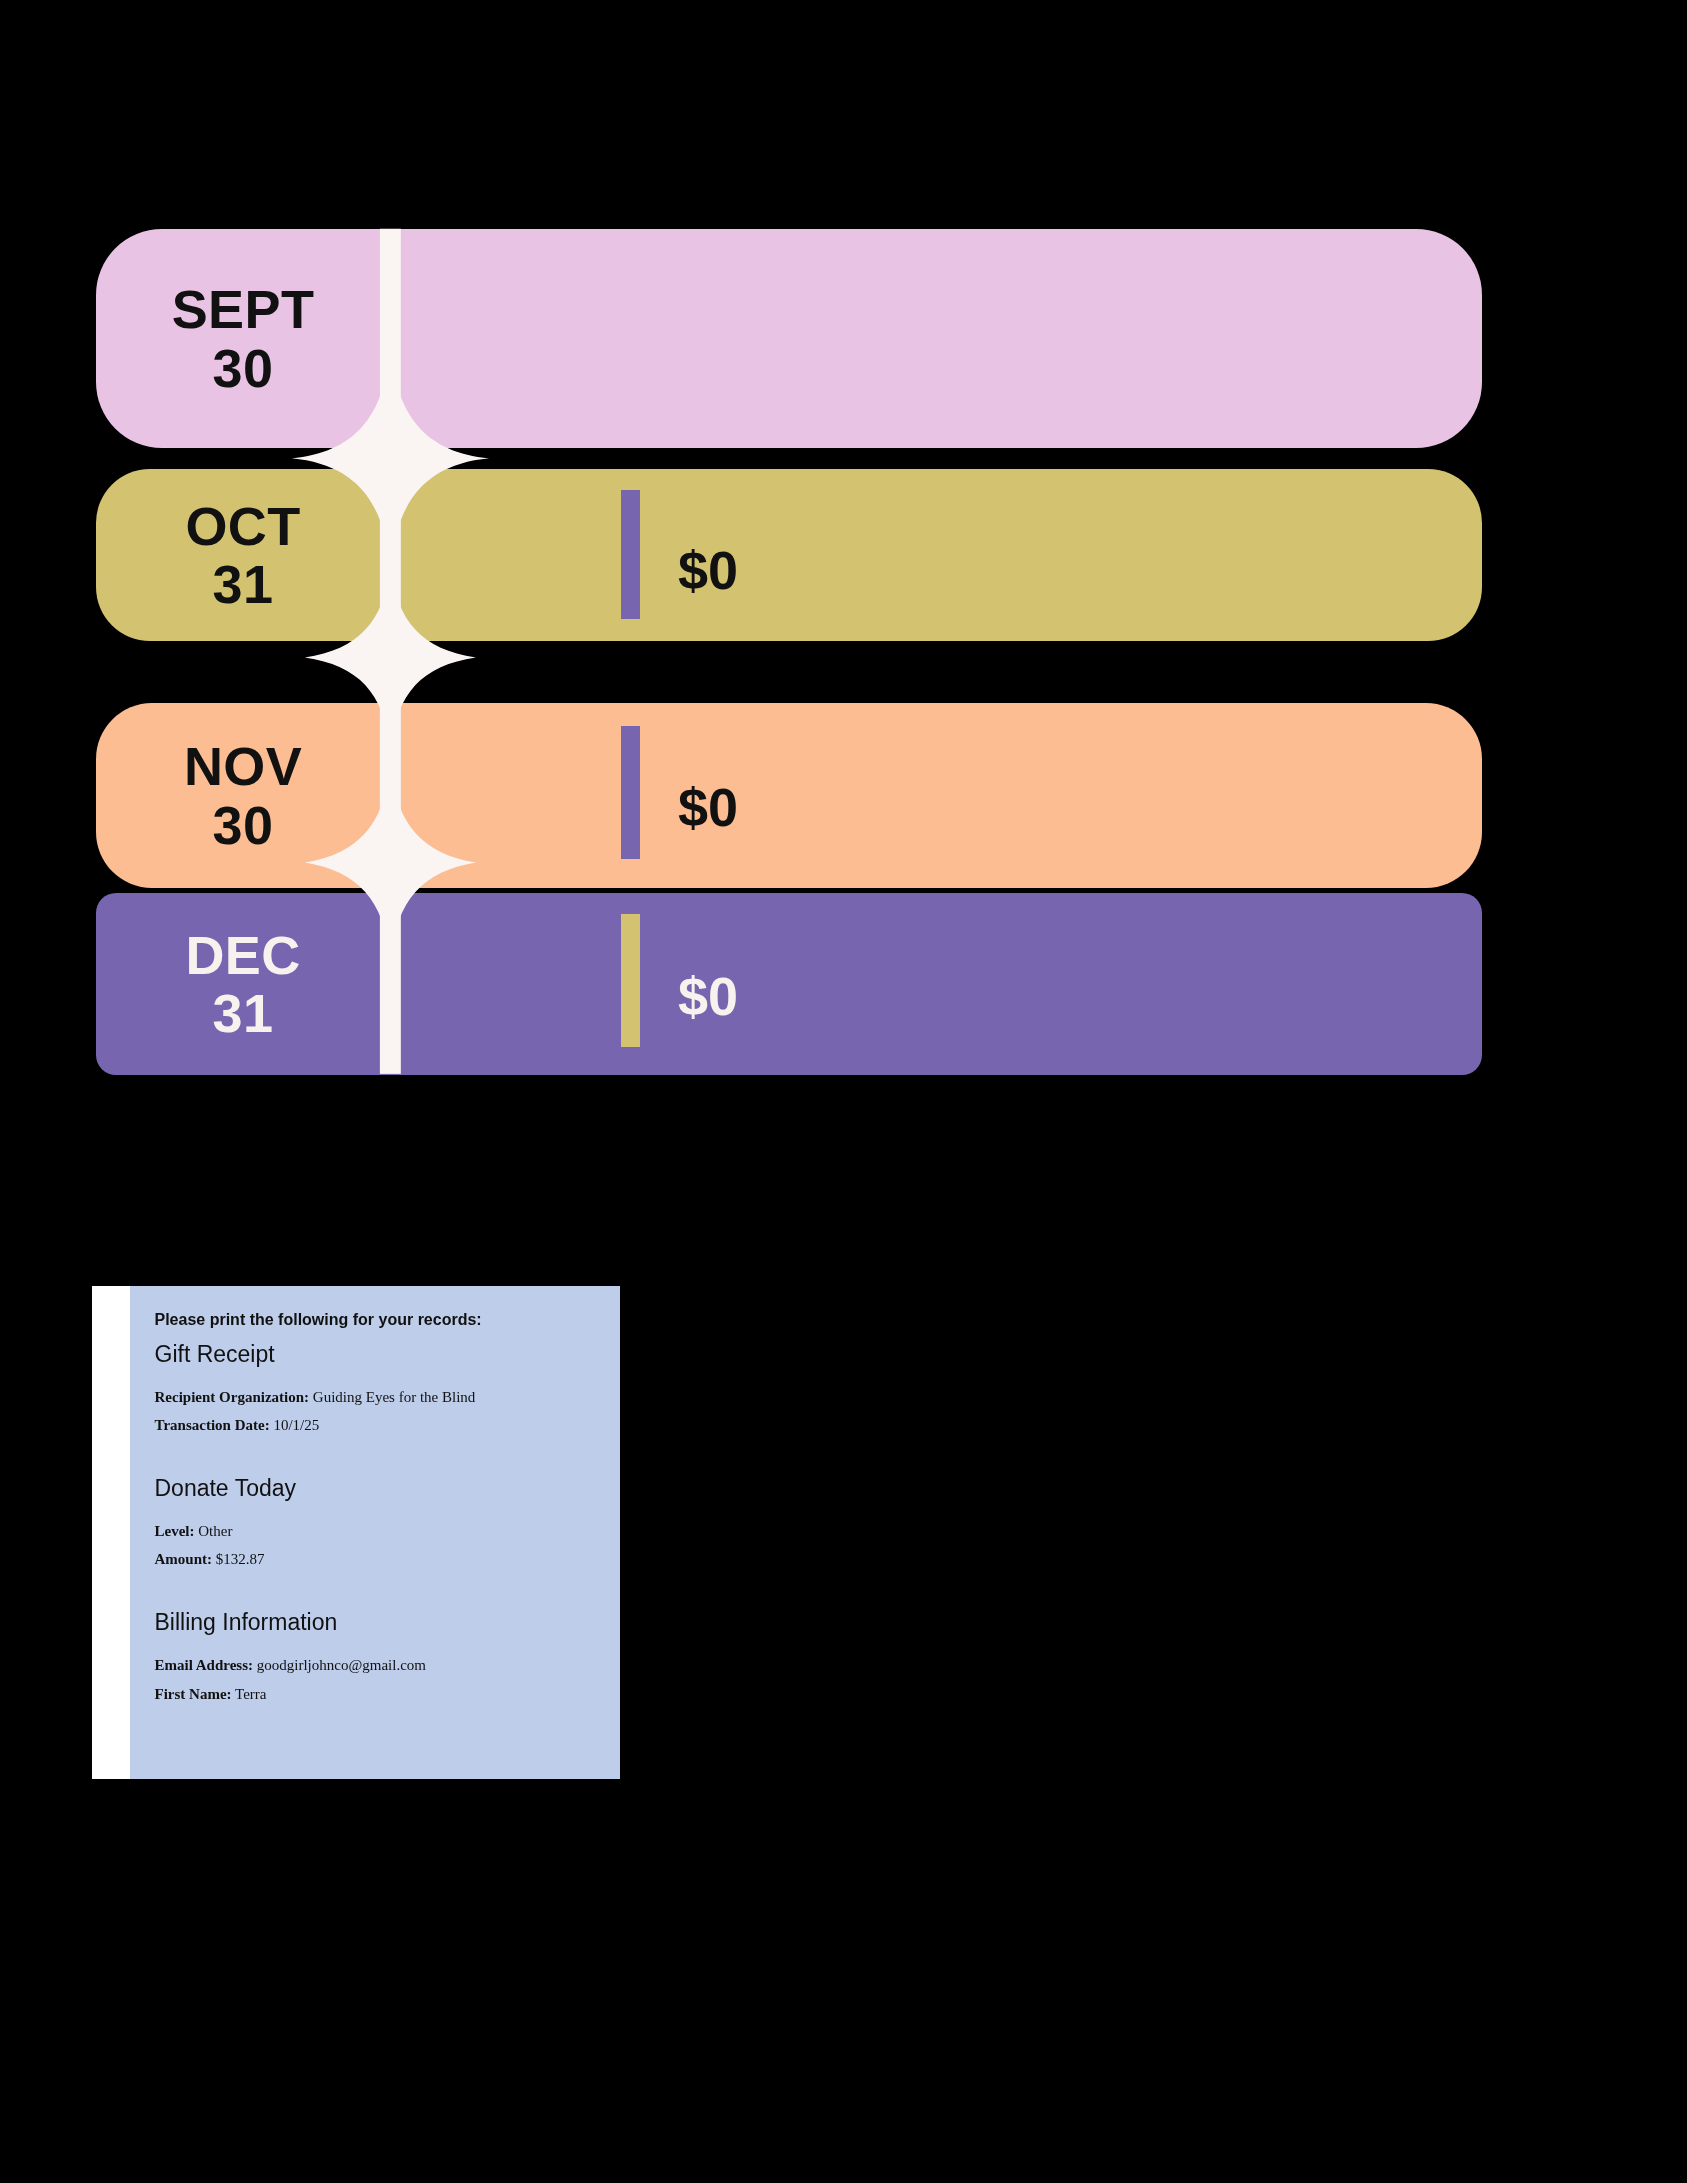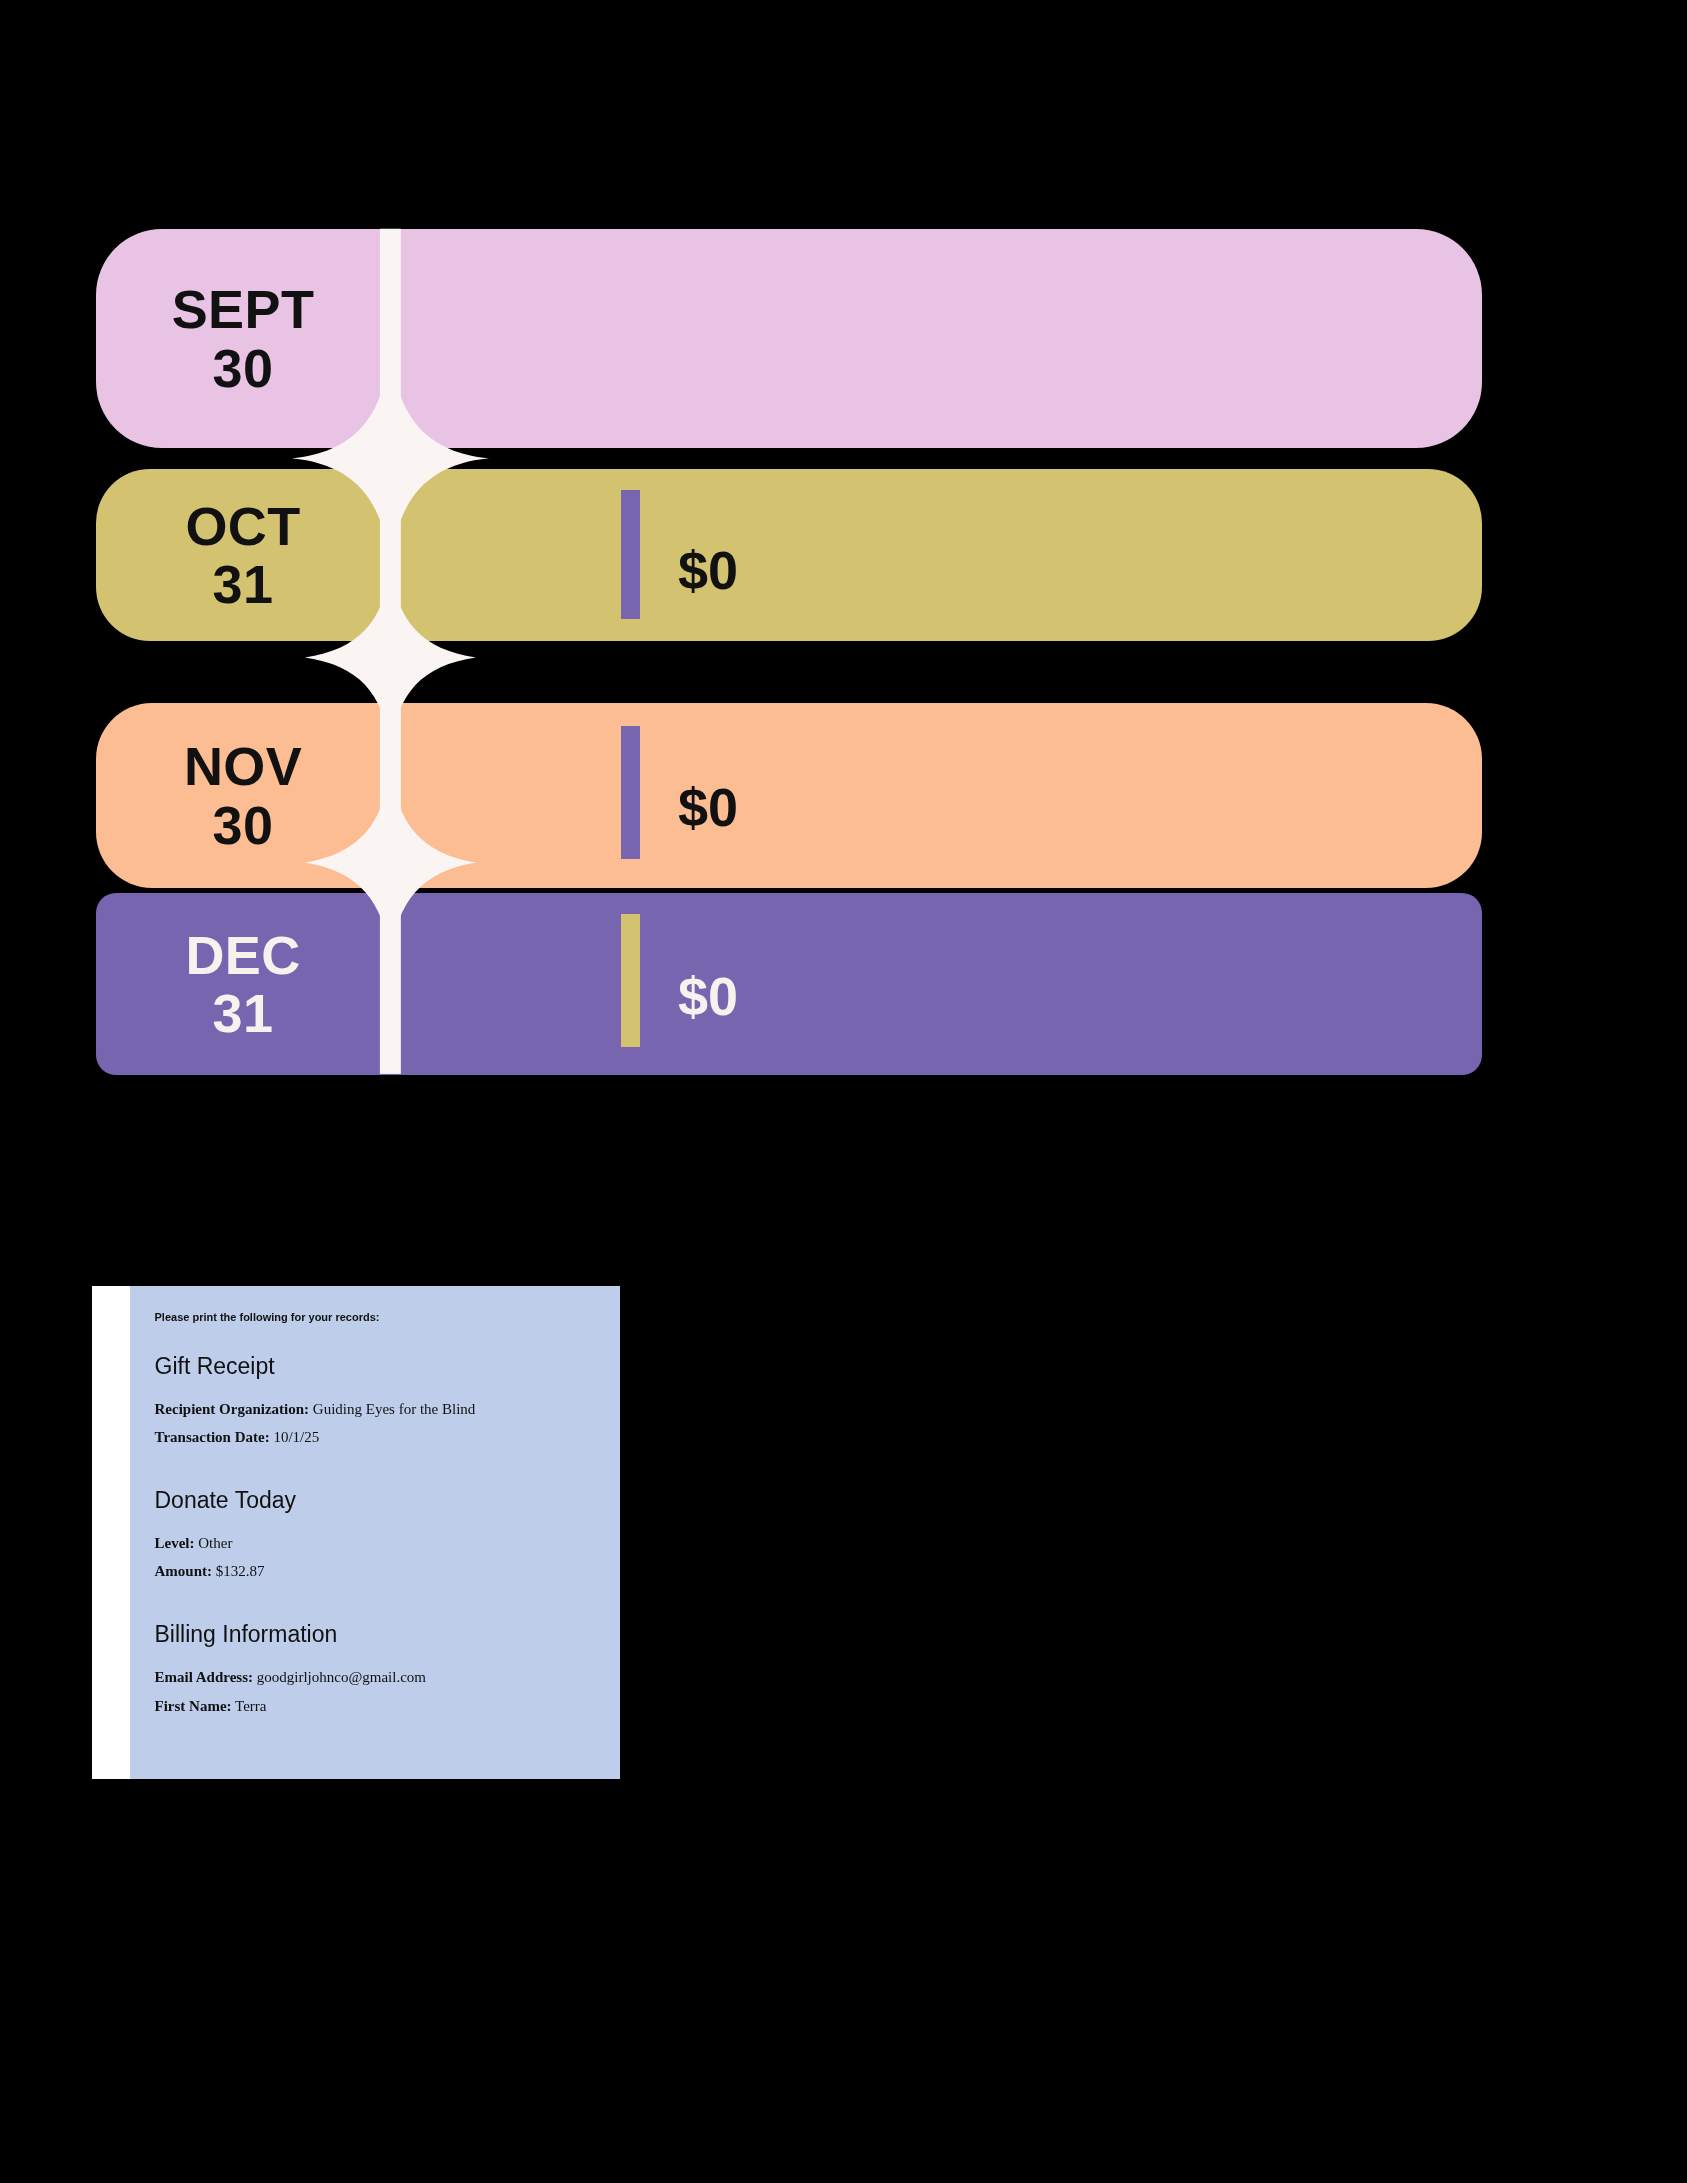--- a/index.html
+++ b/index.html
@@ -27,21 +27,21 @@
   .amt{position:absolute;font-weight:700;font-size:54px;white-space:nowrap;}
 
   
   #divider{position:absolute;left:0;top:0;width:1687px;height:1135px;pointer-events:none;}
 
   
   #receipt{position:absolute;left:92px;top:1286px;width:528px;height:493px;
            background:#fff;overflow:hidden;}
   #receipt .inner{position:absolute;left:38px;top:0;width:491px;height:493px;
                   background:#BDCDEA;padding:24.5px 0 0 24.5px;box-sizing:border-box;}
-  #receipt .intro{font-size:11px;font-weight:700;color:#111;margin:0 0 30px 0;}
+  #receipt .intro{font-size:16px;font-weight:700;color:#111;margin:0 0 12px 0;}
   #receipt h2{font-size:23px;font-weight:400;color:#111;margin:0 0 21px 0;}
   #receipt .row{font-size:15px;color:#111;margin:0 0 11.4px 0;font-family:Liberation Serif, serif;}
   #receipt .row b{font-weight:700;}
   #receipt .row span{font-weight:400;}
   #receipt .sec{margin-top:41px;}
 </style>
 </head>
 <body>
 
 <div id="timeline">

